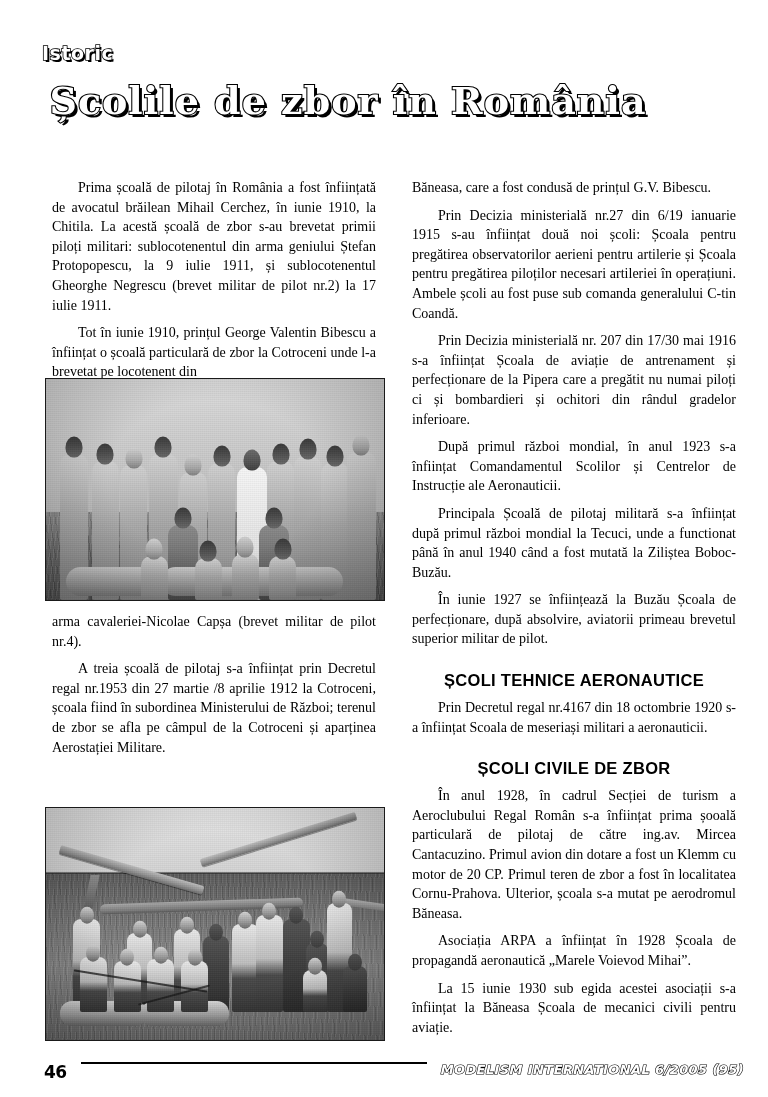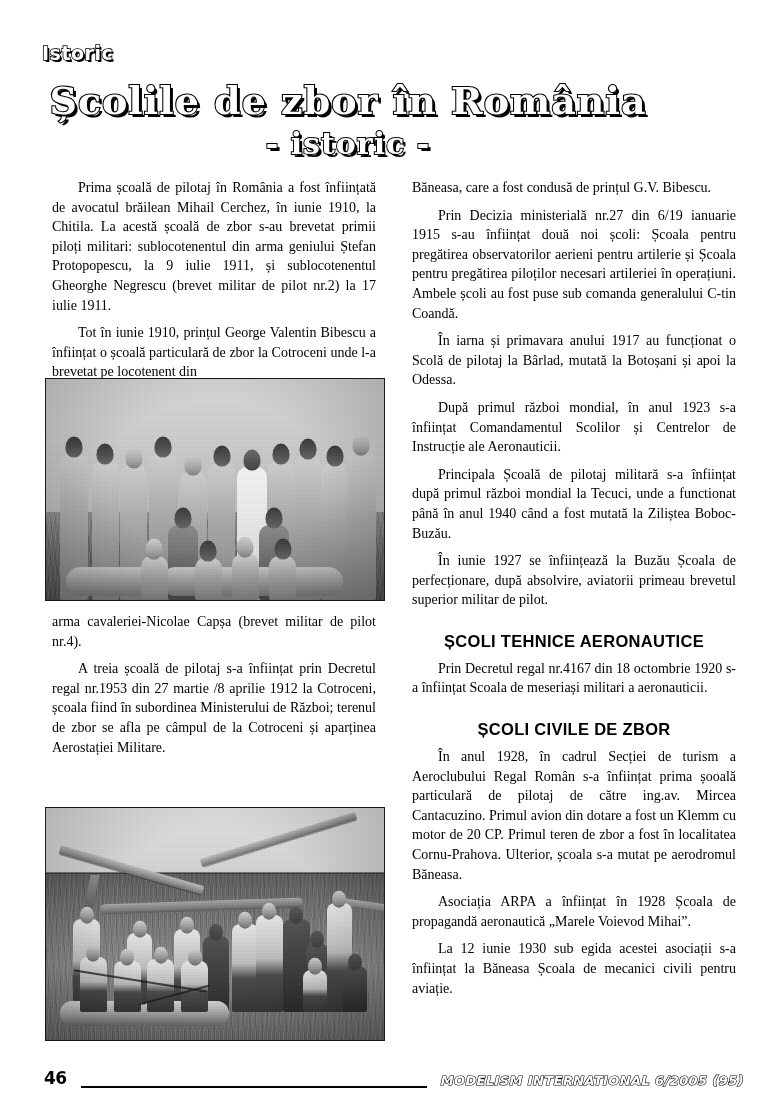--- a/index.html
+++ b/index.html
@@ -287,21 +287,21 @@
   }
 
   
   .footer {
     position: absolute;
     left: 44px;
     right: 24px;
     top: 1050px;
     height: 26px;
     display: flex;
-    align-items: flex-end;
+    align-items: flex-start;
     gap: 14px;
   }
   .page-number {
     font-family: "DejaVu Sans", sans-serif;
     font-weight: bold;
     font-size: 17px;
     letter-spacing: -0.5px;
   }
   .footer-rule {
     flex: 1 1 auto;
@@ -322,21 +322,20 @@
 </style>
 </head>
 <body>
 
 <div class="page">
 
   <div class="section-tab">Istoric</div>
 
   <div class="title-block">
     <div class="title-main">Școlile de zbor în România</div>
-    <div class="title-sub">- istoric -</div>
   </div>
 
   <div class="col col-left">
     <p>Prima școală de pilotaj în România a fost înființată de avocatul brăilean Mihail Cerchez, în iunie 1910, la Chitila. La acestă școală de zbor s-au brevetat primii piloți militari: sublocotenentul din arma geniului Ștefan Protopopescu, la 9 iulie 1911, și sublocotenentul Gheorghe Negrescu (brevet militar de pilot nr.2) la 17 iulie 1911.</p>
     <p>Tot în iunie 1910, prințul George Valentin Bibescu a înființat o școală particulară de zbor la Cotroceni unde l-a brevetat pe locotenent din</p>
   </div>
 
   <div class="photo photo-1">
     <div class="photo-inner">
       <div class="p1-sky"></div>
@@ -474,32 +473,32 @@
       <div class="rope2"></div>
 
       <div class="grain"></div>
       <div class="vignette"></div>
     </div>
   </div>
 
   <div class="col col-right">
     <p class="cont">Băneasa, care a fost condusă de prințul G.V. Bibescu.</p>
     <p>Prin Decizia ministerială nr.27 din 6/19 ianuarie 1915 s-au înființat două noi școli: Școala pentru pregătirea observatorilor aerieni pentru artilerie și Școala pentru pregătirea piloților necesari artileriei în operațiuni. Ambele școli au fost puse sub comanda generalului C-tin Coandă.</p>
-    <p>În iarna și primavara anului 1917 au funcționat o Scolă de pilotaj la Bârlad, mutată la Botoșani și apoi la Odessa.</p>
+    <p>Prin Decizia ministerială nr. 207 din 17/30 mai 1916 s-a înființat Școala de aviație de antrenament și perfecționare de la Pipera care a pregătit nu numai piloți ci și bombardieri și ochitori din rândul gradelor inferioare.</p>
     <p>După primul război mondial, în anul 1923 s-a înființat Comandamentul Scolilor și Centrelor de Instrucție ale Aeronauticii.</p>
     <p>Principala Școală de pilotaj militară s-a înființat după primul război mondial la Tecuci, unde a functionat până în anul 1940 când a fost mutată la Ziliștea Boboc-Buzău.</p>
     <p>În iunie 1927 se înființează la Buzău Școala de perfecționare, după absolvire, aviatorii primeau brevetul superior militar de pilot.</p>
 
     <h2 class="subhead">ȘCOLI TEHNICE AERONAUTICE</h2>
     <p>Prin Decretul regal nr.4167 din 18 octombrie 1920 s-a înființat Scoala de meseriași militari a aeronauticii.</p>
 
     <h2 class="subhead">ȘCOLI CIVILE DE ZBOR</h2>
     <p>În anul 1928, în cadrul Secției de turism a Aeroclubului Regal Român s-a înființat prima șooală particulară de pilotaj de către ing.av. Mircea Cantacuzino. Primul avion din dotare a fost un Klemm cu motor de 20 CP. Primul teren de zbor a fost în localitatea Cornu-Prahova. Ulterior, școala s-a mutat pe aerodromul Băneasa.</p>
     <p>Asociația ARPA a înființat în 1928 Școala de propagandă aeronautică „Marele Voievod Mihai”.</p>
-    <p>La 12 iunie 1930 sub egida acestei asociații s-a înființat la Băneasa Școala de mecanici civili pentru aviație.</p>
+    <p>La 15 iunie 1930 sub egida acestei asociații s-a înființat la Băneasa Școala de mecanici civili pentru aviație.</p>
   </div>
 
   <div class="footer">
     <div class="page-number">46</div>
     <div class="footer-rule"></div>
     <div class="footer-issue">MODELISM INTERNATIONAL 6/2005 (95)</div>
   </div>
 
 </div>
 

